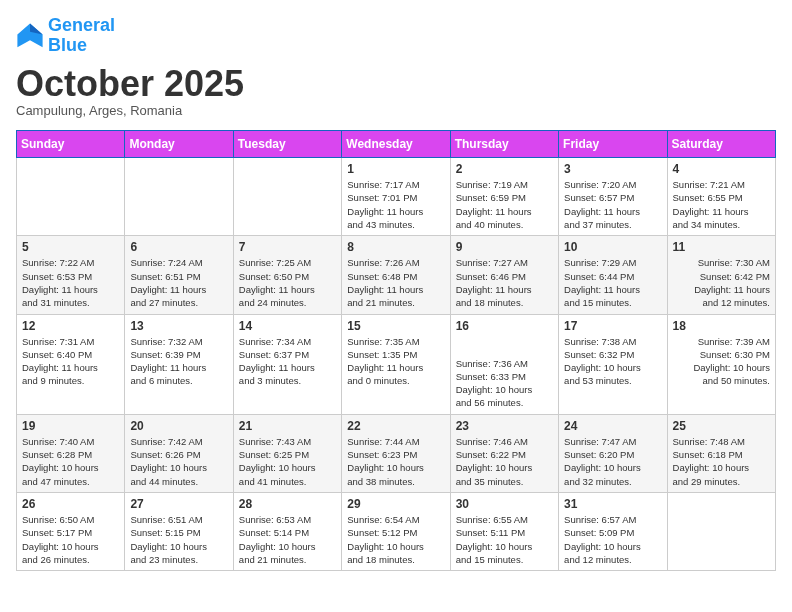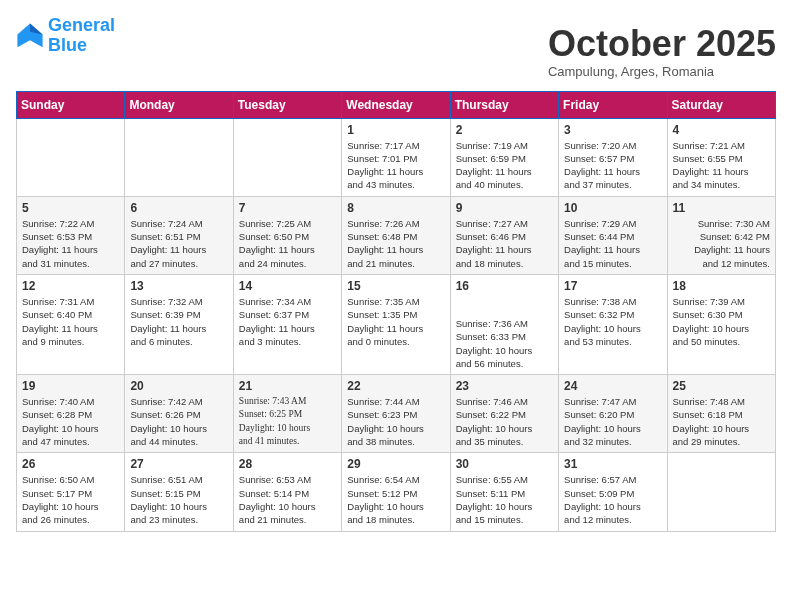--- a/index.html
+++ b/index.html
@@ -8,20 +8,21 @@
       background: #fff;
       width: 792px;
       min-height: 612px;
       padding: 16px;
     }
     .header {
       display: flex;
       align-items: flex-start;
       justify-content: space-between;
       margin-bottom: 12px;
+      flex-direction: column;
     }
     .logo {
       display: flex;
       align-items: center;
     }
     .logo-text {
       font-size: 18px;
       font-weight: bold;
       color: #333;
       line-height: 1.1;
@@ -46,21 +47,21 @@
     .location {
       font-size: 13px;
       color: #555;
     }
     .calendar {
       width: 100%;
       border-collapse: collapse;
       border: 1px solid #ccc;
     }
     .calendar th {
-      background-color: #be185d;
+      background-color: #d946ef;
       color: #fff;
       font-size: 12px;
       font-weight: bold;
       padding: 6px 4px;
       text-align: left;
       border: 1px solid #1565C0;
     }
     .calendar td {
       vertical-align: top;
       width: 108px;
@@ -245,21 +246,21 @@
         </td>
         <td>
           <span class="day-num">17</span>
           <div class="day-info" style="white-space: pre-wrap;">Sunrise: 7:38 AM
 Sunset: 6:32 PM
 Daylight: 10 hours
 and 53 minutes.</div>
         </td>
         <td>
           <span class="day-num">18</span>
-          <div class="day-info" style="white-space: pre-wrap;">Sunrise: 7:39 AM
+          <div class="day-info" style="white-space: pre-wrap; text-align: right;">Sunrise: 7:39 AM
 Sunset: 6:30 PM
 Daylight: 10 hours
 and 50 minutes.</div>
         </td>
       </tr>
       <tr>
         <td>
           <span class="day-num">19</span>
           <div class="day-info" style="white-space: pre-wrap;">Sunrise: 7:40 AM
 Sunset: 6:28 PM
@@ -268,21 +269,21 @@
         </td>
         <td>
           <span class="day-num">20</span>
           <div class="day-info" style="white-space: pre-wrap;">Sunrise: 7:42 AM
 Sunset: 6:26 PM
 Daylight: 10 hours
 and 44 minutes.</div>
         </td>
         <td>
           <span class="day-num">21</span>
-          <div class="day-info" style="white-space: pre-wrap; font-family: Liberation Serif, serif;">Sunrise: 7:43 AM
+          <div class="day-info" style="white-space: pre-wrap;">Sunrise: 7:43 AM
 Sunset: 6:25 PM
 Daylight: 10 hours
 and 41 minutes.</div>
         </td>
         <td>
           <span class="day-num">22</span>
           <div class="day-info" style="white-space: pre-wrap;">Sunrise: 7:44 AM
 Sunset: 6:23 PM
 Daylight: 10 hours
 and 38 minutes.</div>

